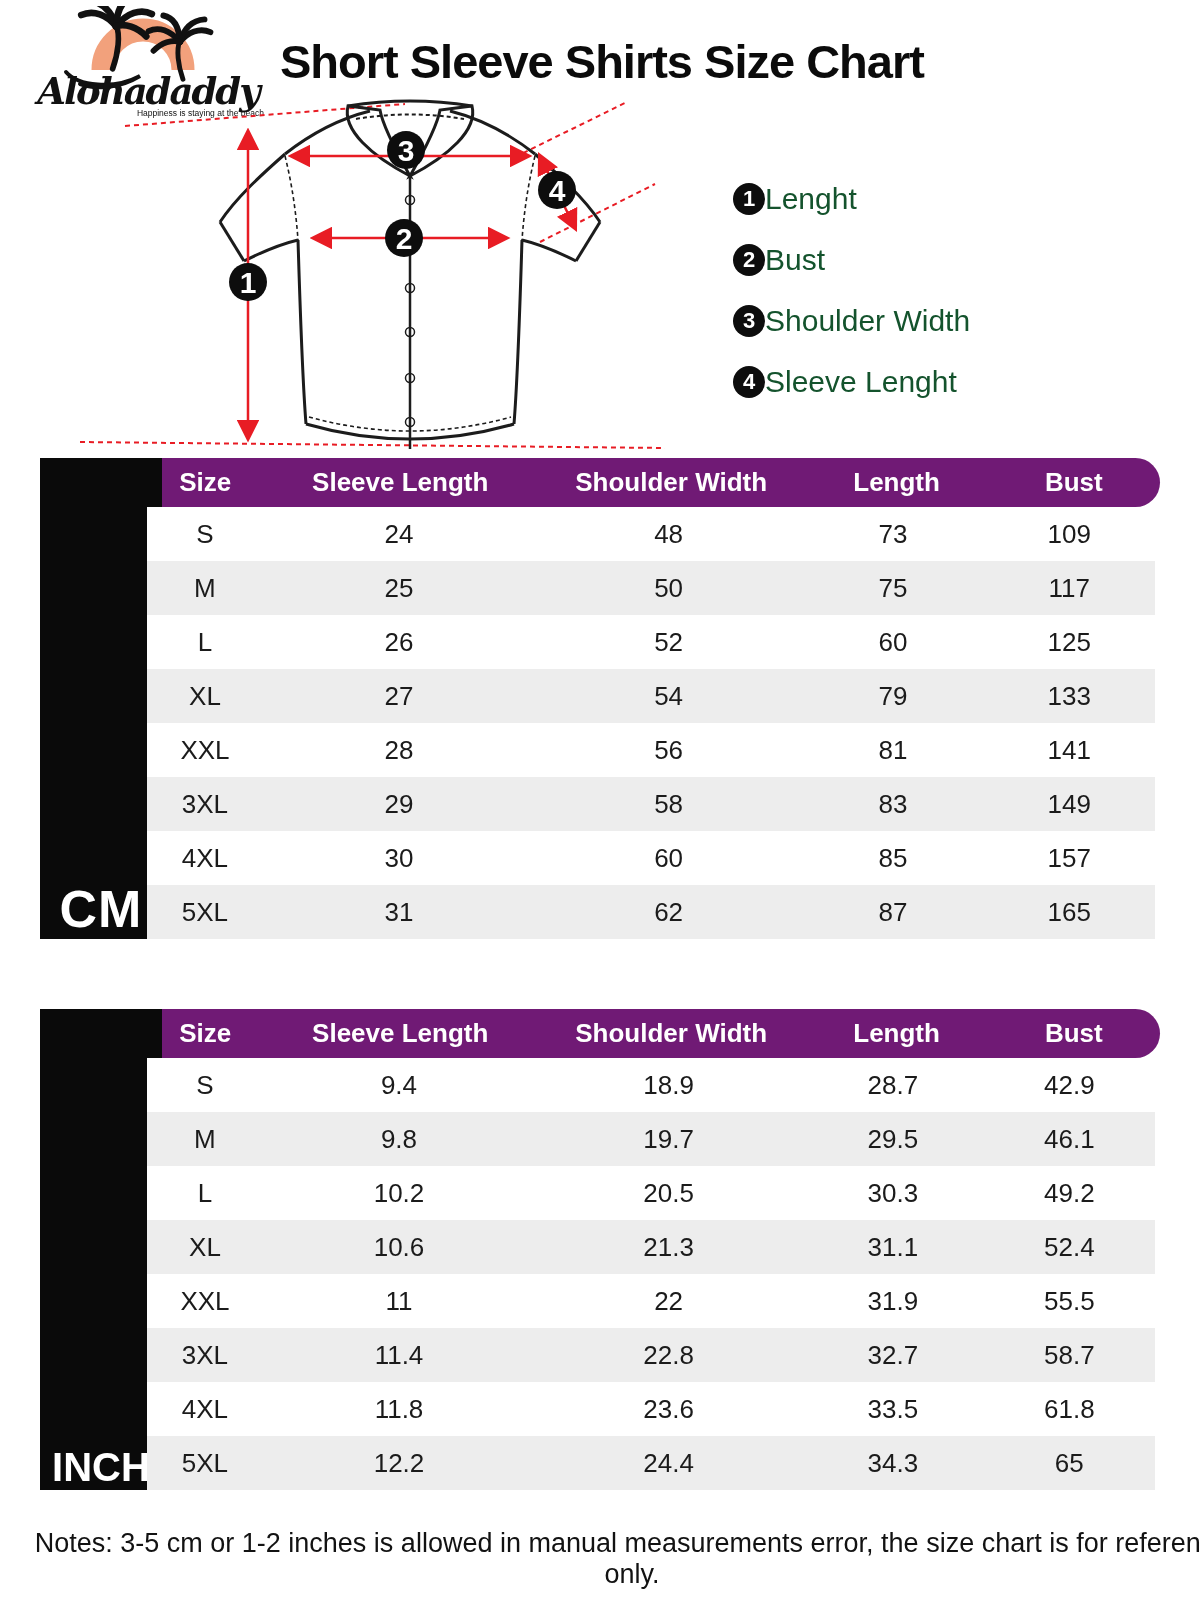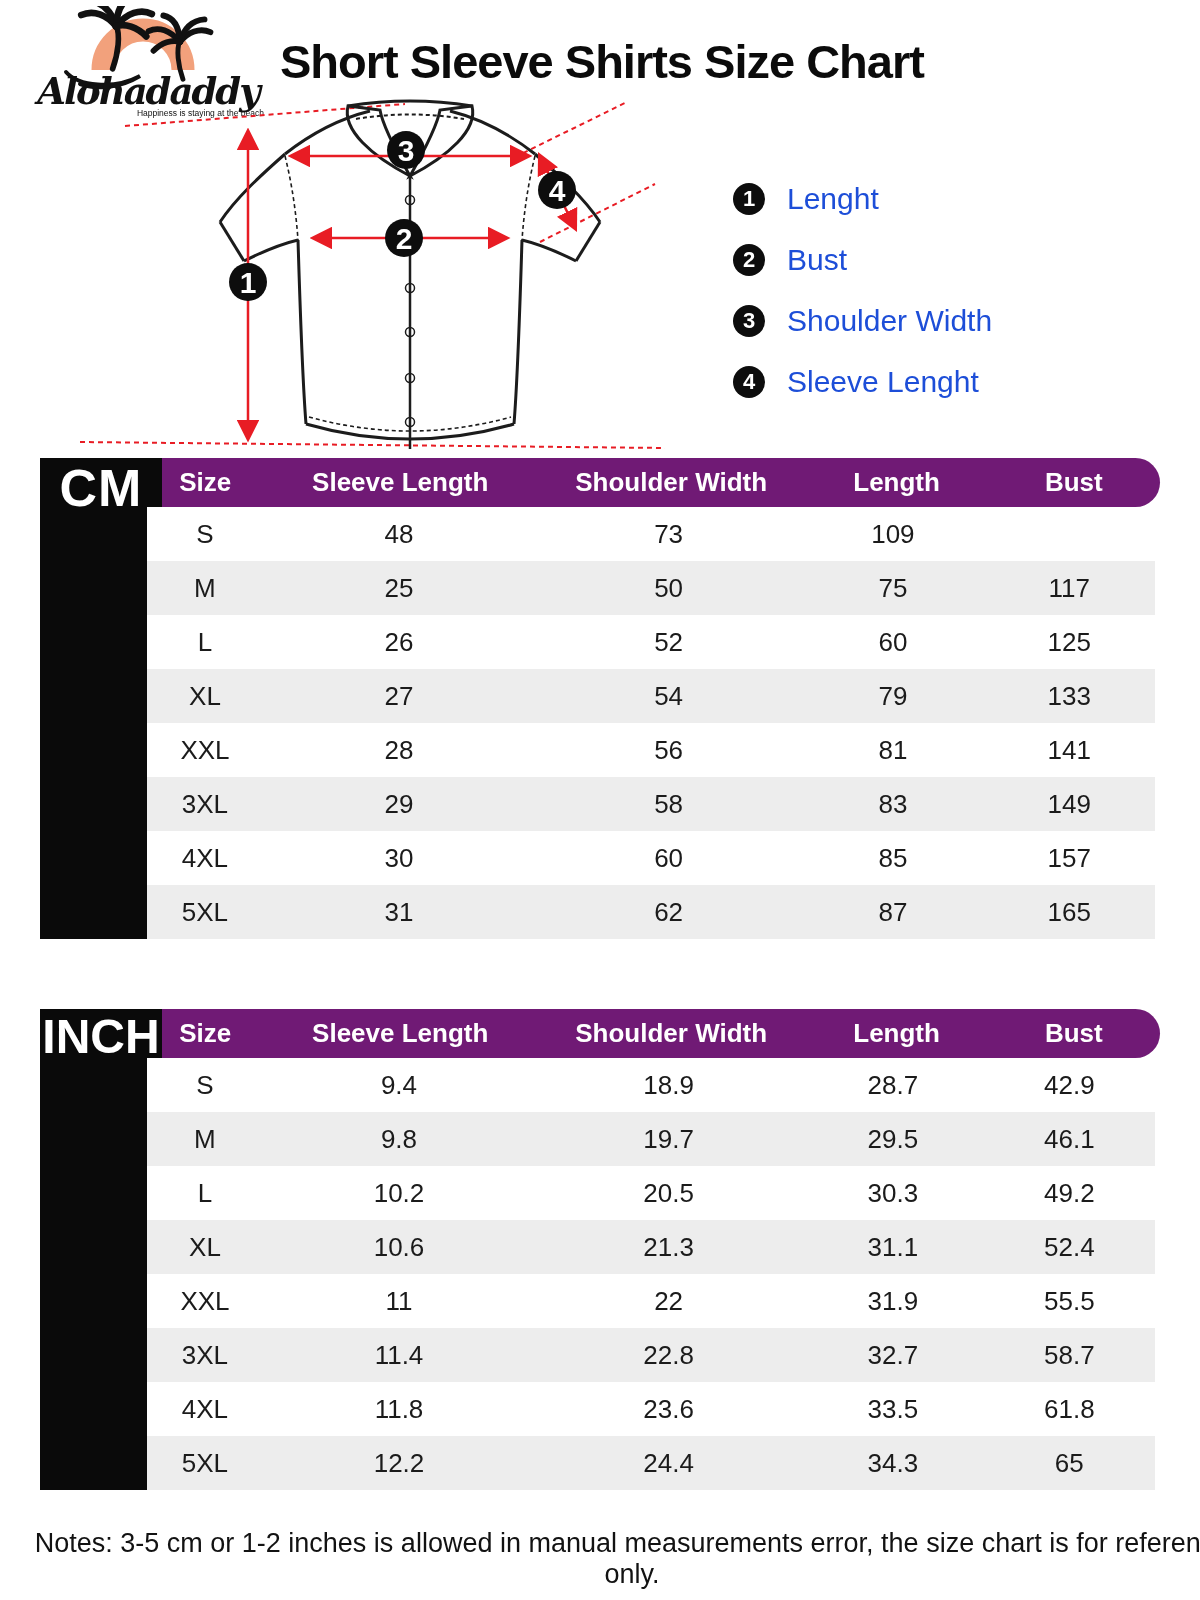--- a/index.html
+++ b/index.html
@@ -24,29 +24,29 @@
   .marker-num{fill:#ffffff;font-weight:bold;font-size:30px;text-anchor:middle;
     font-family:"Liberation Sans",sans-serif;}
   
   .legend{position:absolute;left:733px;top:183px;}
   .legend-item{display:flex;align-items:center;height:32px;margin-bottom:29px;}
   .legend-num{
     width:32px;height:32px;border-radius:50%;background:#0d0d0d;color:#fff;
     font-weight:bold;font-size:22px;display:flex;align-items:center;justify-content:center;
     flex:0 0 32px;
   }
-  .legend-label{margin-left:22px;font-size:30px;color:#1d4ed8;}
+  .legend-label{font-size:30px;color:#14532d;}
   
   .size-table{position:absolute;left:40px;width:1120px;height:481px;}
   .size-table .unit-rail{
     position:absolute;left:0;top:0;bottom:0;width:122px;background:#0a0a0a;
-    display:flex;align-items:flex-start;justify-content:center;
+    display:flex;align-items:flex-end;justify-content:center;
   }
   .unit-label{color:#fff;font-weight:bold;font-size:52px;letter-spacing:1px;}
-  .size-table.inch .unit-label{font-size:48px;letter-spacing:0;}
+  .size-table.inch .unit-label{font-size:40px;letter-spacing:0;}
   .table-header{
     position:absolute;left:0;top:0;right:0;height:49px;background:#701a75;
     border-radius:0 25px 25px 0;
     display:grid;grid-template-columns:11.5% 27% 26.5% 18% 17%;
     padding-left:107px;box-sizing:border-box;align-items:center;
   }
   .table-header .th{
     color:#ffffff;font-weight:bold;font-size:26px;text-align:center;
   }
   .table-body{position:absolute;left:107px;top:49px;right:5px;}
@@ -193,20 +193,21 @@
       <div class="th">Shoulder Width</div>
       <div class="th">Length</div>
       <div class="th">Bust</div>
     </div>
   <div class="unit-rail">
     <span class="unit-label">CM</span>
   </div>
   <div class="table-body">
       <div class="tr">
         <div class="td">S</div>
+        <div class="td">24</div>
         <div class="td">48</div>
         <div class="td">73</div>
         <div class="td">109</div>
       </div>
       <div class="tr alt">
         <div class="td">M</div>
         <div class="td">25</div>
         <div class="td">50</div>
         <div class="td">75</div>
         <div class="td">117</div>

